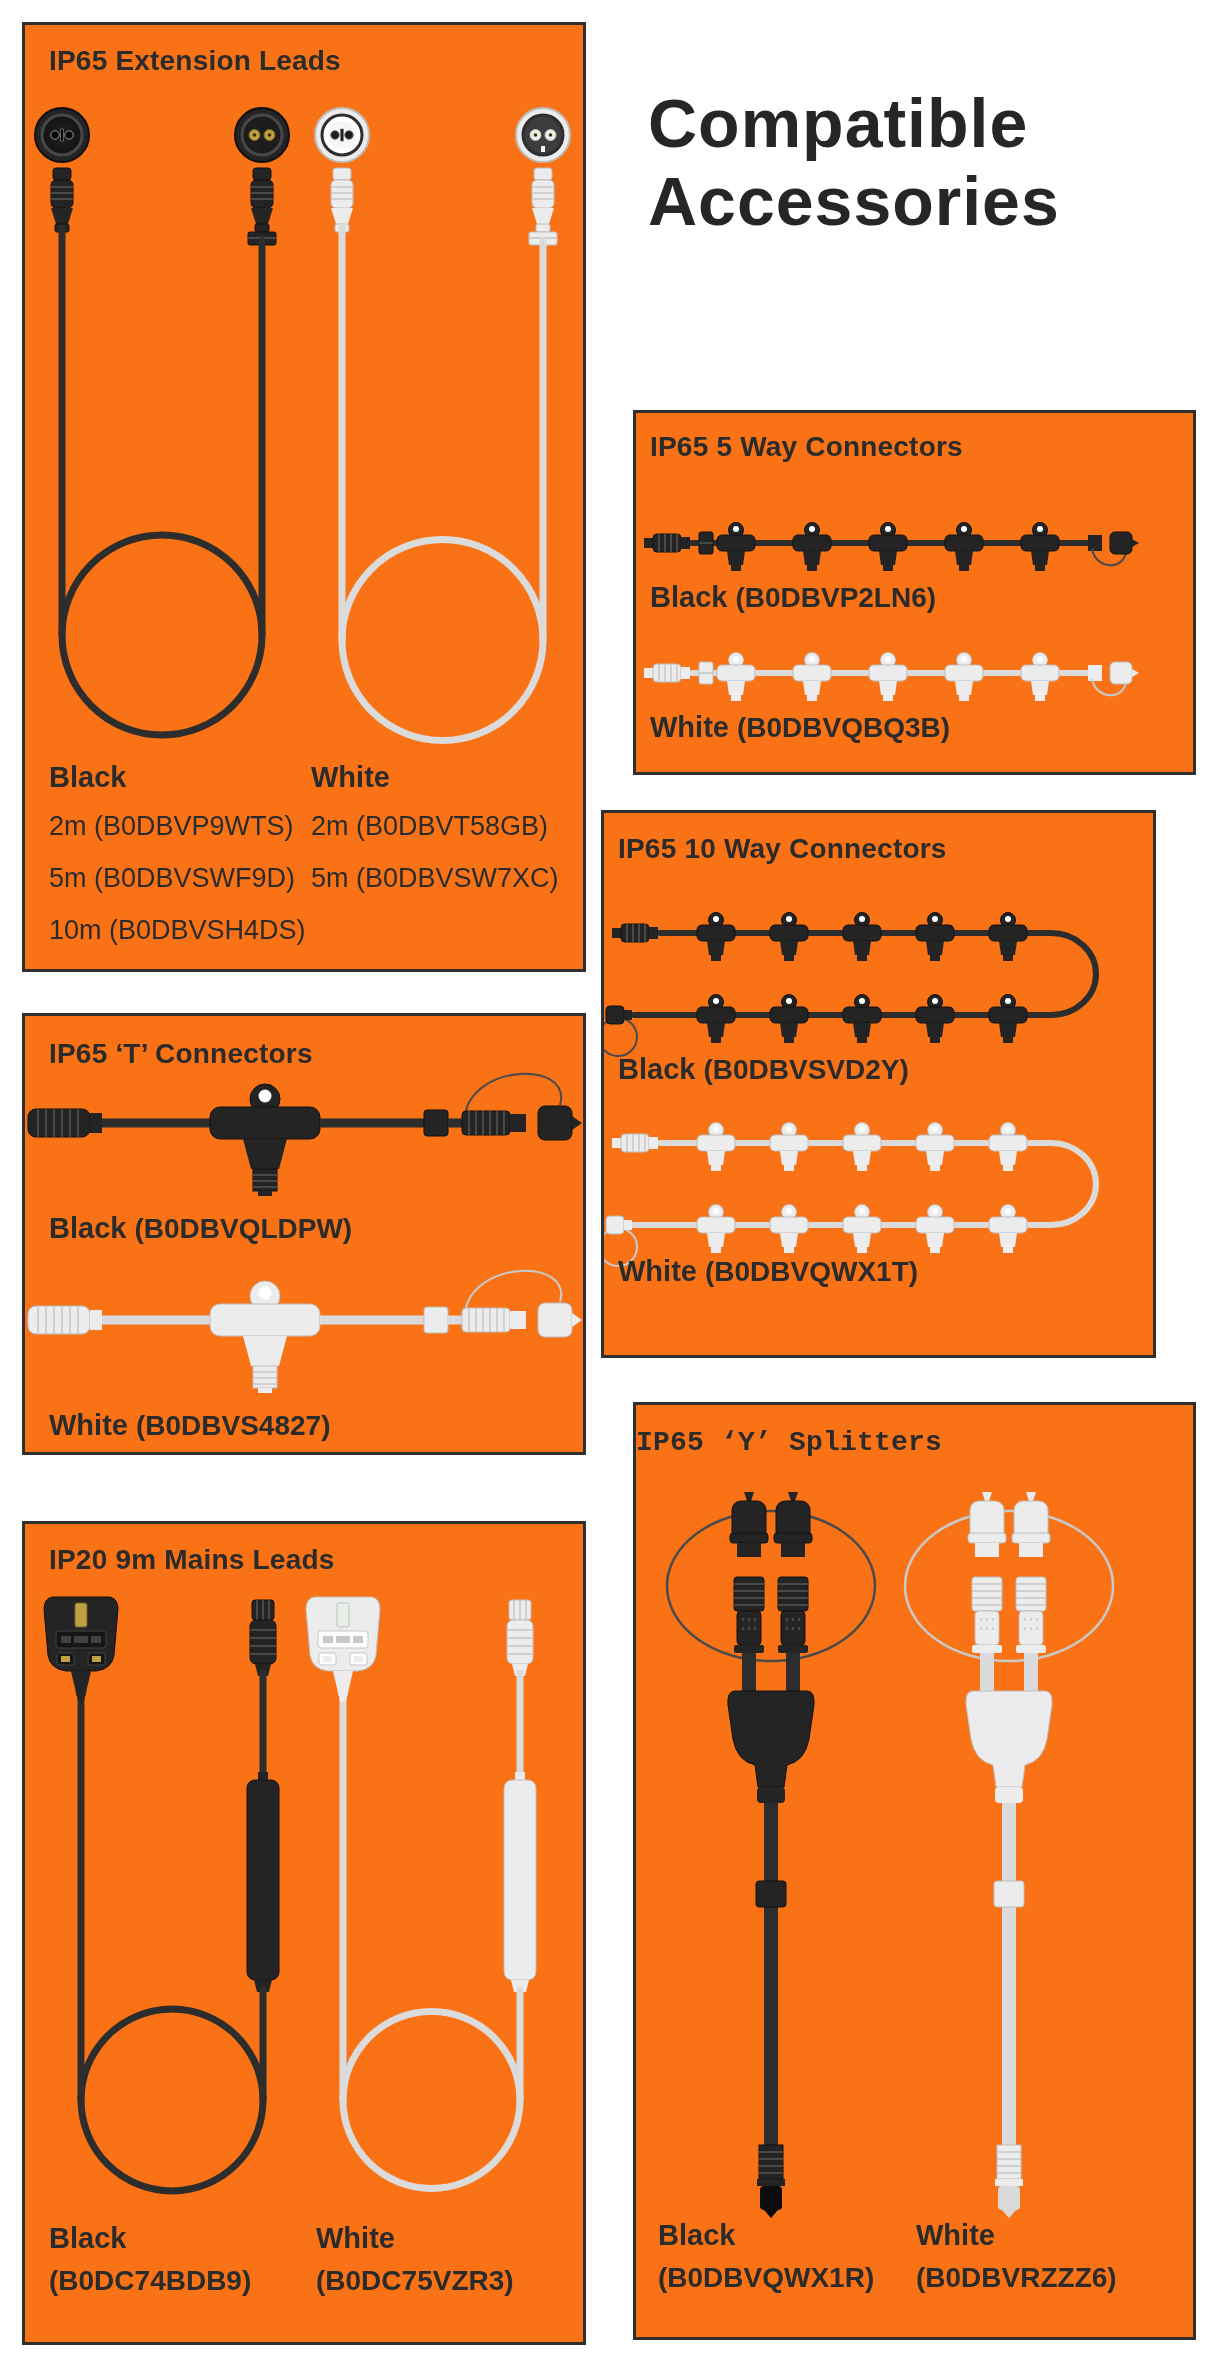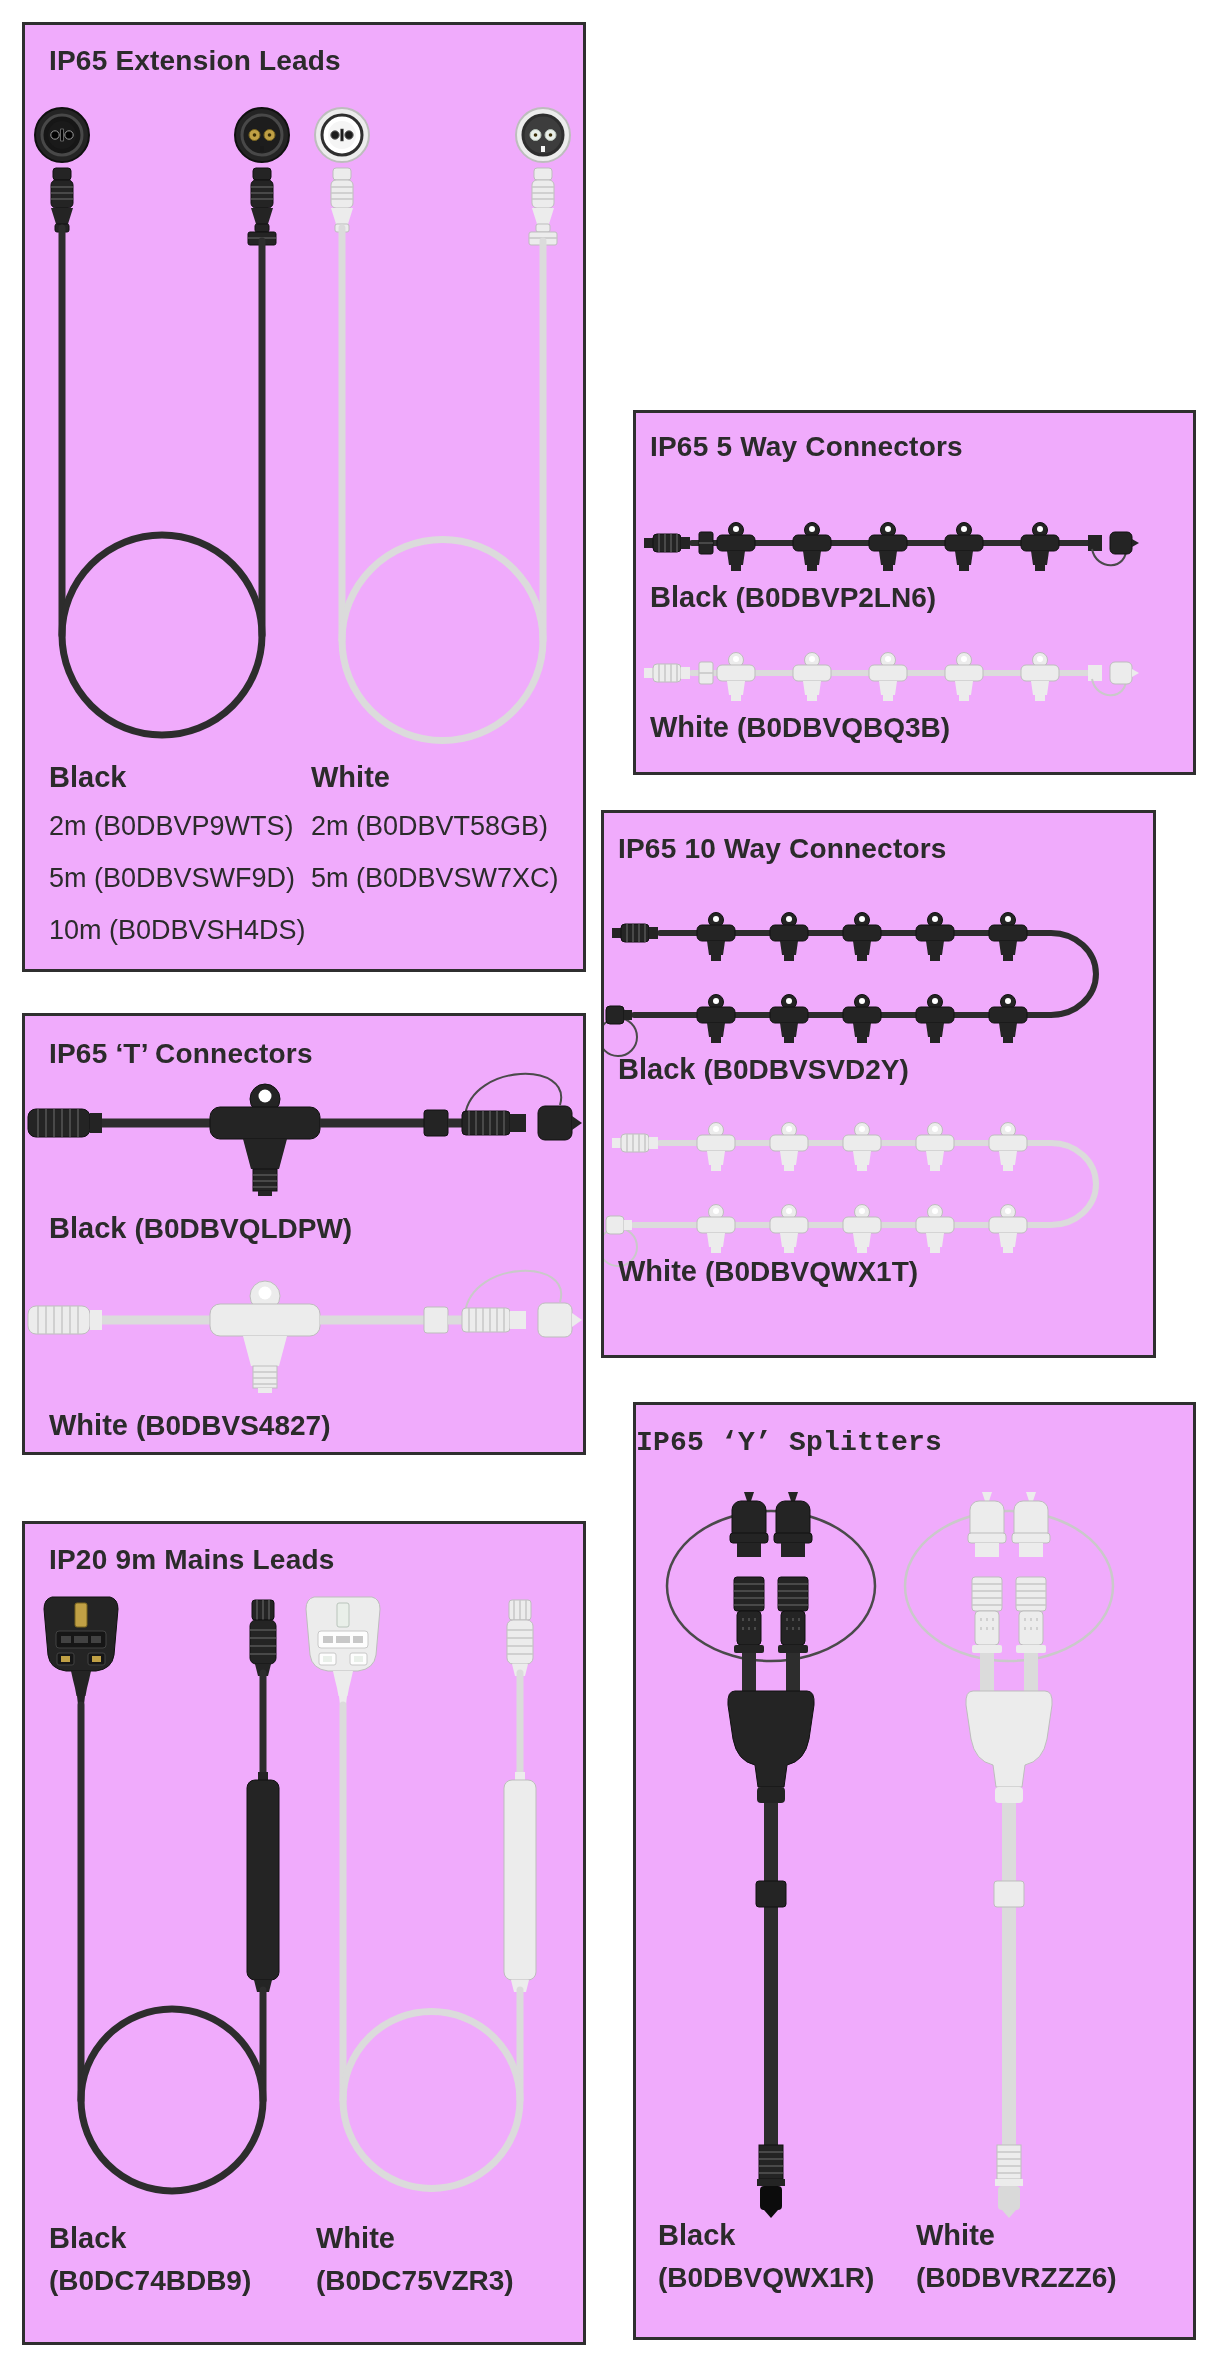--- a/index.html
+++ b/index.html
@@ -4,21 +4,21 @@
 <style>
   html,body{margin:0;padding:0;}
   body{
     width:1218px;height:2362px;position:relative;background:#ffffff;
     font-family:"Liberation Sans", sans-serif;color:var(--text,#2b2b2b);
     overflow:hidden;
   }
   .canvas{position:absolute;inset:0;}
   .panel{
     position:absolute;border:3px solid var(--border,#2f2f2f);
-    background:#f0abfc;box-sizing:border-box;
+    background:#f97316;box-sizing:border-box;
   }
   .panel-title{position:absolute;margin:0;font-weight:700;font-size:28px;letter-spacing:.2px;white-space:nowrap;}
   .main-title{
     position:absolute;left:648px;top:84px;margin:0;font-size:68px;font-weight:700;
     line-height:78px;letter-spacing:1px;color:#262626;white-space:nowrap;
   }
   .art{position:absolute;left:0;top:0;}
   .swatch-label{font-weight:700;font-size:29px;white-space:nowrap;}
   .code{font-weight:700;font-size:28px;white-space:nowrap;}
   .swatch-line{position:absolute;white-space:nowrap;}
@@ -179,20 +179,21 @@
       <path d="M-12 651 h24 M-12 658 h24 M-12 665 h24 M-12 672 h24" stroke="var(--detail)" stroke-width="1.5"></path>
       <rect x="-14" y="678" width="28" height="7" fill="var(--body)"></rect>
       <rect x="-11" y="685" width="22" height="24" rx="4" fill="var(--darktip)"></rect>
       <path d="M-7 709 h14 l-7 8 Z" fill="var(--darktip)"></path>
     </g>
   </defs>
 </svg>
 
 <div class="canvas">
 
+  <h1 class="main-title"><span>Compatible</span><br><span>Accessories</span></h1>
 
   <section class="panel" style="left:22px;top:22px;width:564px;height:950px;">
     <h2 class="panel-title" style="left:24px;top:20px;">IP65 Extension Leads</h2>
     <svg class="art" width="558" height="730" viewBox="3 3 558 730">
       <g class="ink">
         <use href="#face-f" x="40" y="113"></use>
         <use href="#vplug" x="40" y="146"></use>
         <use href="#face-m" x="240" y="113"></use>
         <use href="#vplug-nut" x="240" y="146"></use>
         <path class="cable" d="M40 206 V613 M240 219 V613"></path>

